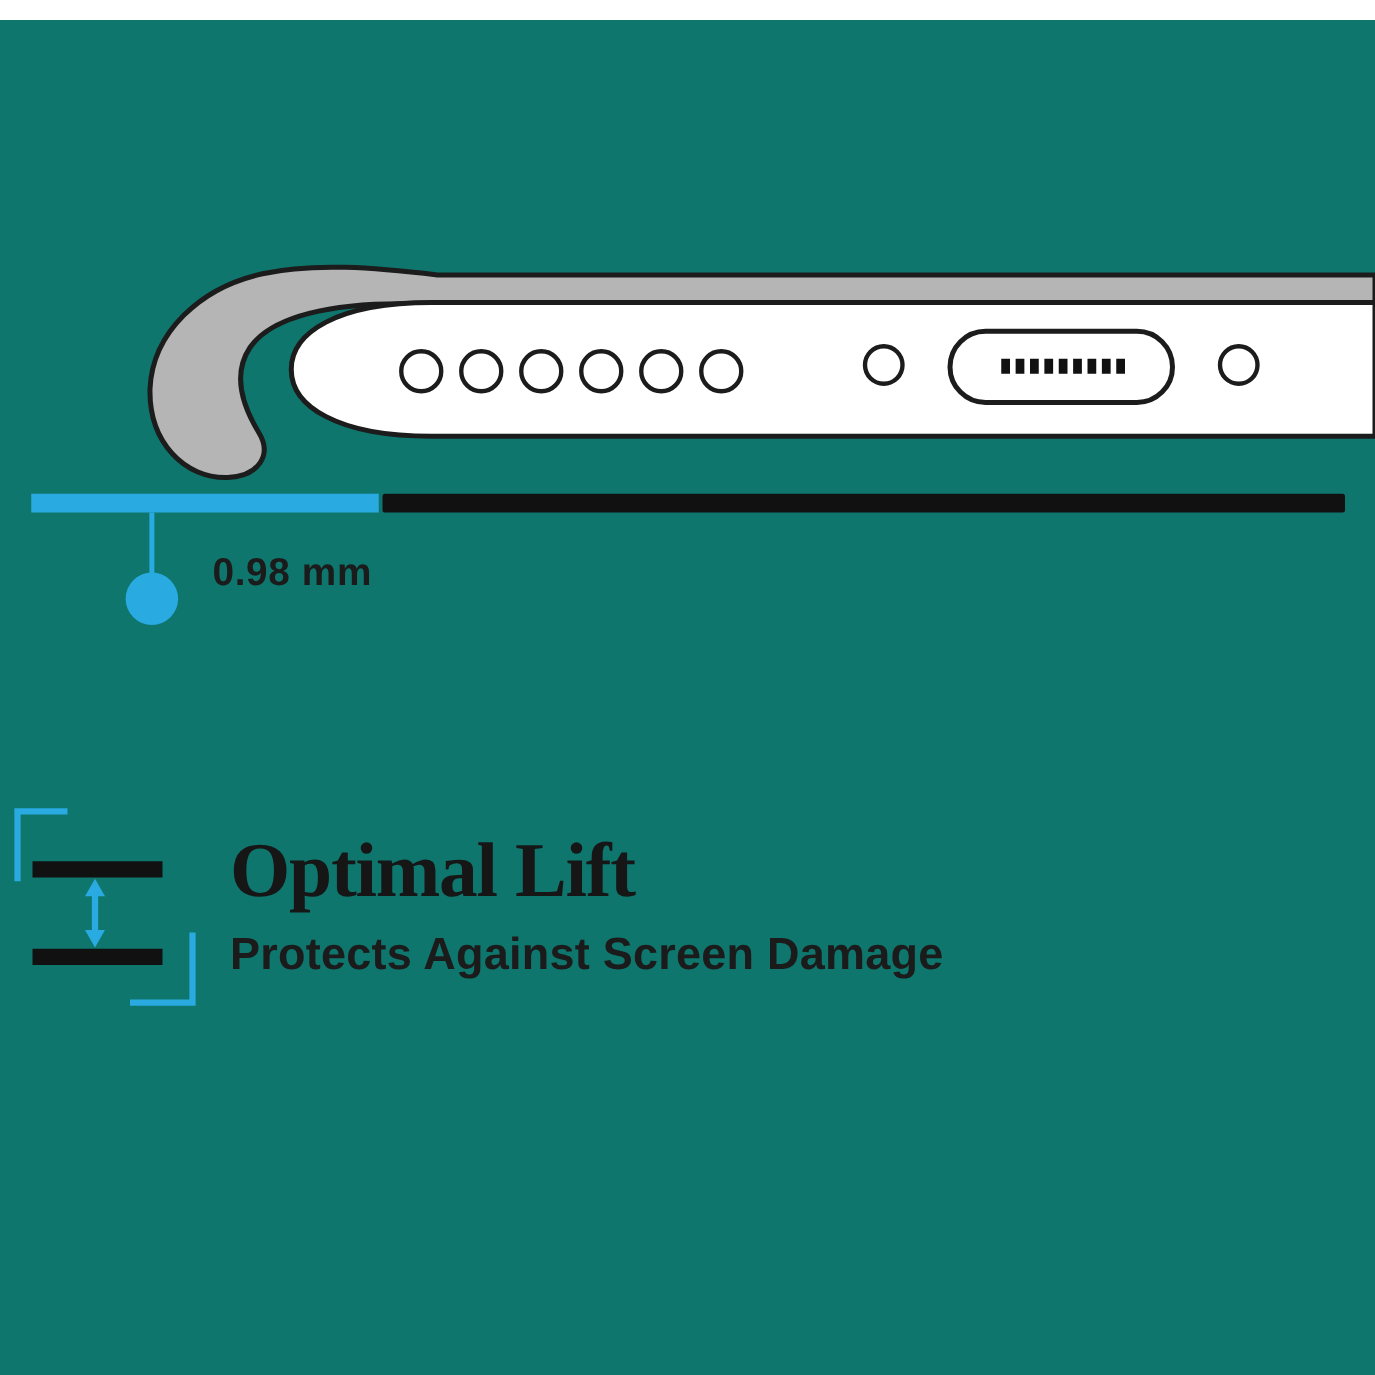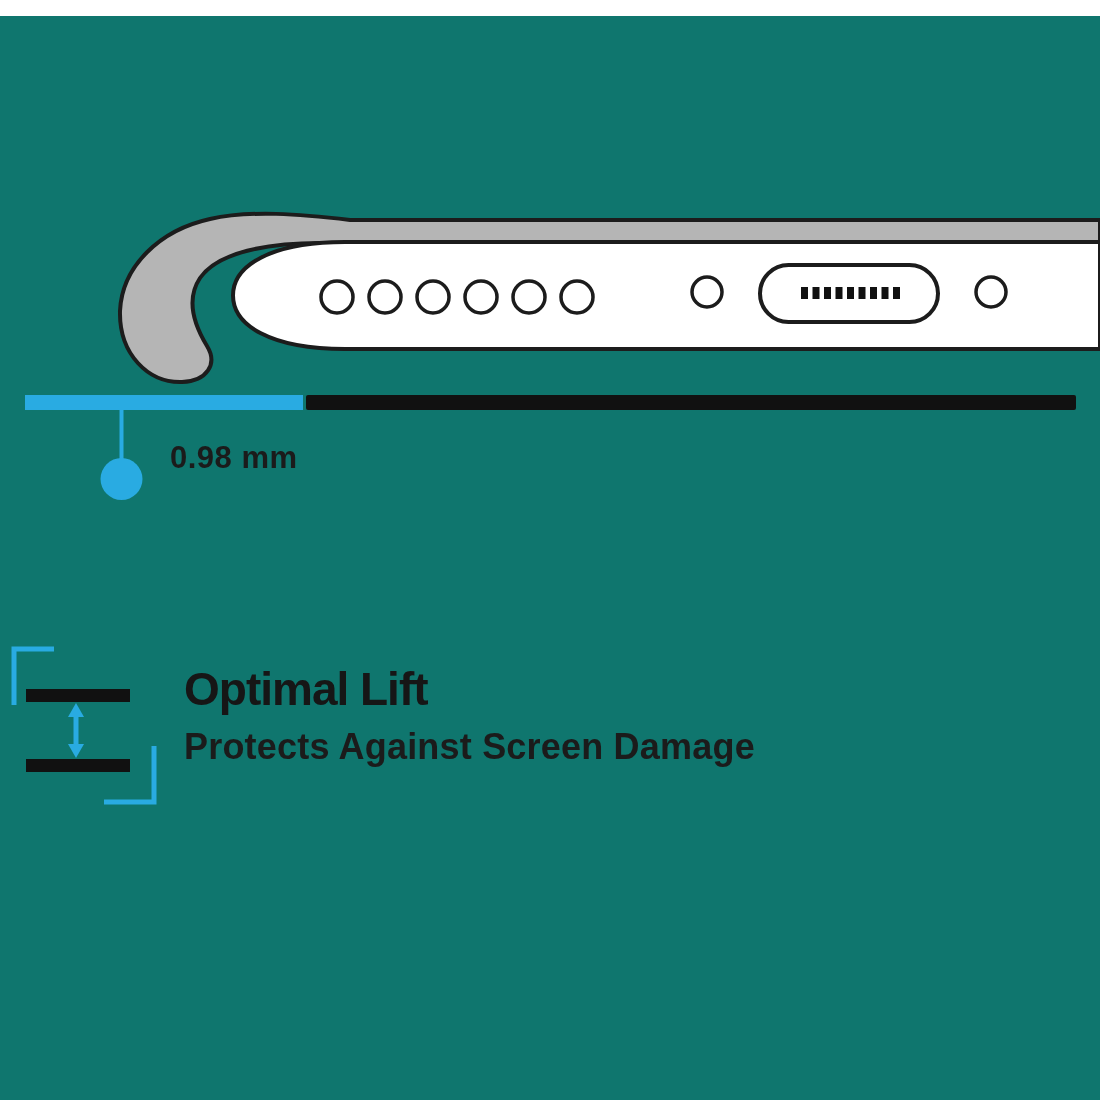--- a/index.html
+++ b/index.html
@@ -33,25 +33,26 @@
     width: 170px;
     height: 175px;
   }
   .feature-text {
     position: absolute;
     left: 184px;
     top: 650px;
     white-space: nowrap;
   }
   .feature-title {
-    font-size: 46px;
+    font-size: 62px;
     font-weight: bold;
     color: #161616;
     letter-spacing: -1px;
     line-height: 1;
+    font-family: Liberation Serif, serif;
   }
   .feature-subtitle {
     margin-top: 14px;
     font-size: 36px;
     font-weight: bold;
     color: #1b1b1b;
     letter-spacing: 0.2px;
     text-align: right;
   }
 </style>

